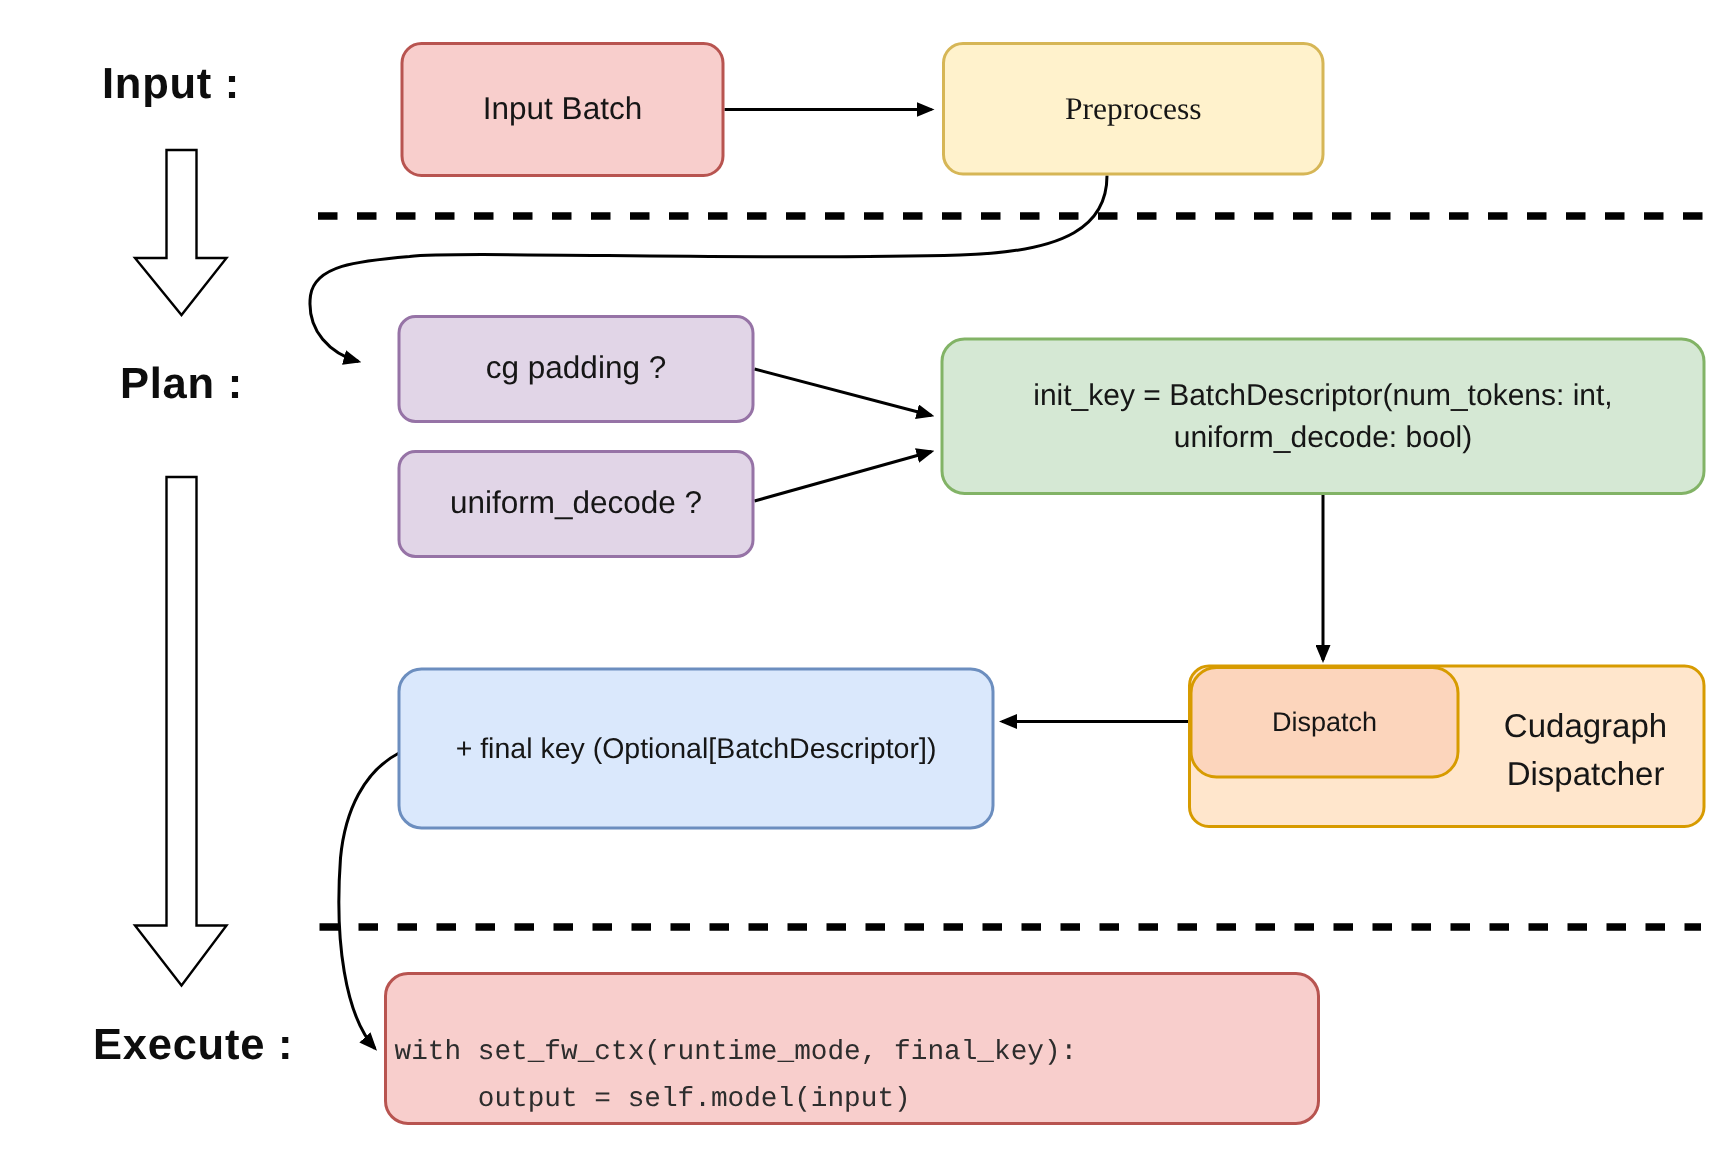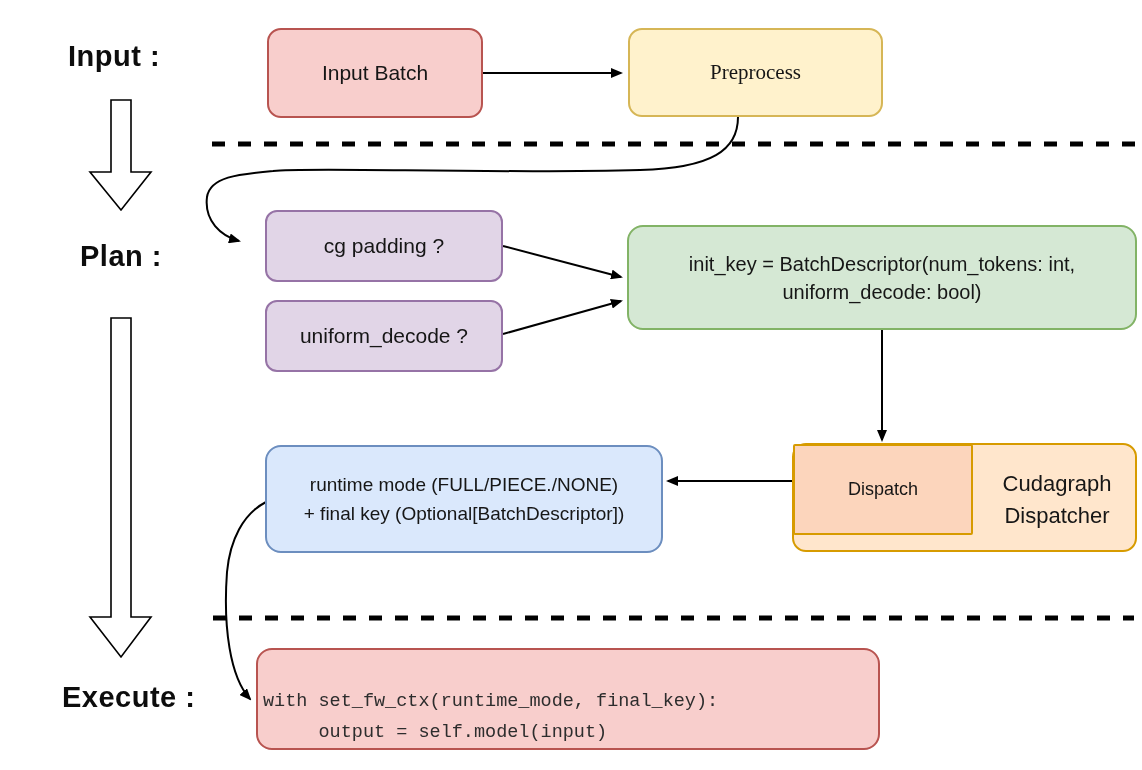--- a/index.html
+++ b/index.html
@@ -41,22 +41,22 @@
   .node-cudagraph {
     left:752px; top:443px; width:345px; height:109px;
     background:#ffe6cc; border:2px solid #d79b00; border-radius:14px;
   }
   .cudagraph-text {
     position:absolute; left:181px; top:0; width:164px; height:109px;
     display:flex; flex-direction:column; align-items:center; justify-content:center;
     font-size:22px; line-height:32px;
   }
   .node-dispatch {
-    left:753px; top:444px; width:180px; height:91px;
-    background:#fcd5bc; border:2px solid #d79b00; border-radius:2px; font-size:18px;
+    left:753px; top:444px; width:180px; height:75px;
+    background:#fcd5bc; border:2px solid #d79b00; border-radius:18px; font-size:18px;
   }
   .node-runtime-mode {
     left:225px; top:445px; width:398px; height:108px;
     background:#dae8fc; border:2px solid #6c8ebf; border-radius:16px;
     font-size:19px; line-height:29px;
   }
   .node-execute-code {
     left:216px; top:648px; width:624px; height:102px;
     background:#f8cecc; border:2px solid #b85450; border-radius:16px;
     font-family:"Liberation Mono", monospace; font-size:18.5px; line-height:31px;
@@ -124,21 +124,20 @@
       <div>Cudagraph</div>
       <div>Dispatcher</div>
     </div>
   </div>
 
   <div class="node node-dispatch">
     <span>Dispatch</span>
   </div>
 
   <div class="node node-runtime-mode">
-    <div>runtime mode (FULL/PIECE./NONE)</div>
     <div>+ final key (Optional[BatchDescriptor])</div>
   </div>
 
   <div class="node node-execute-code">
     <div class="code-line">with set_fw_ctx(runtime_mode, final_key):</div>
     <div class="code-line">     output = self.model(input)</div>
   </div>
 
 </div>
 

